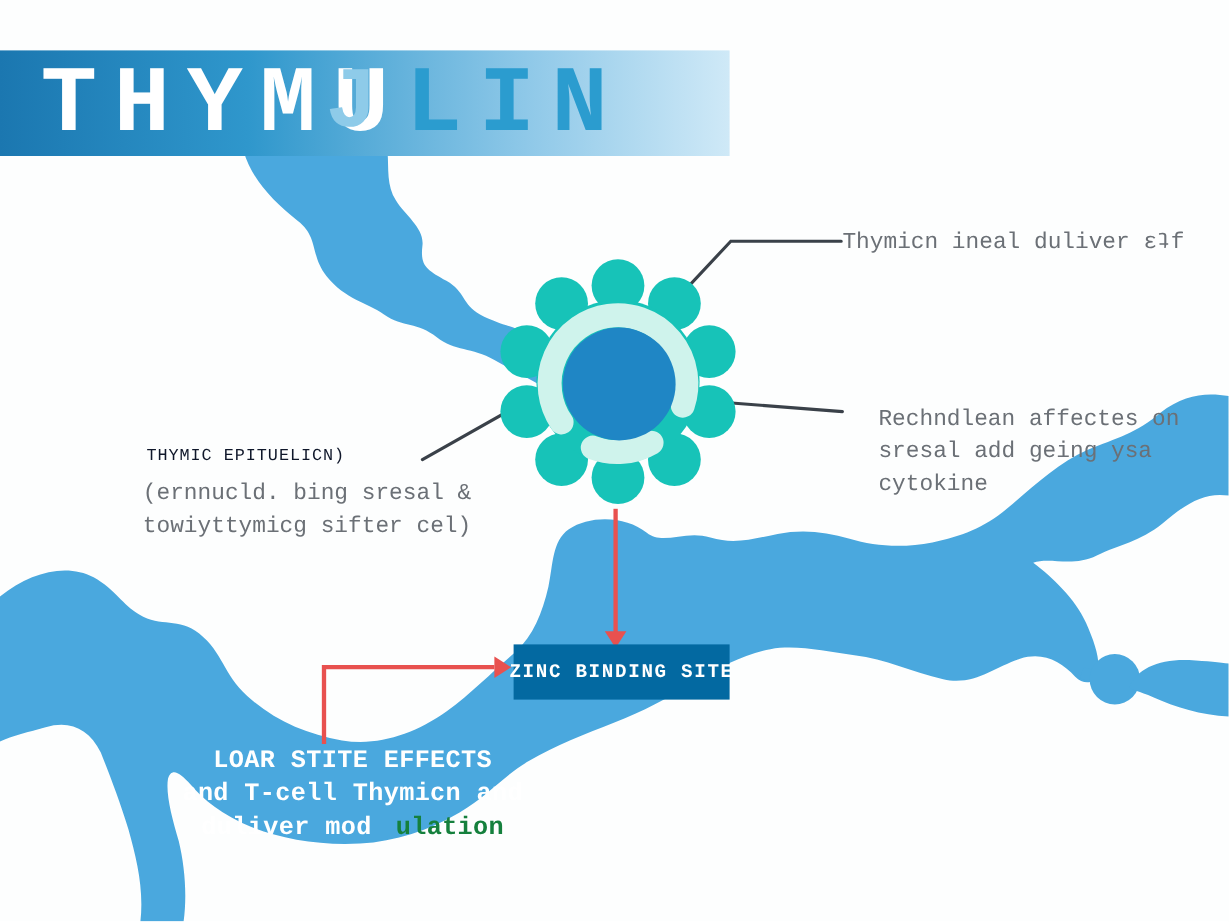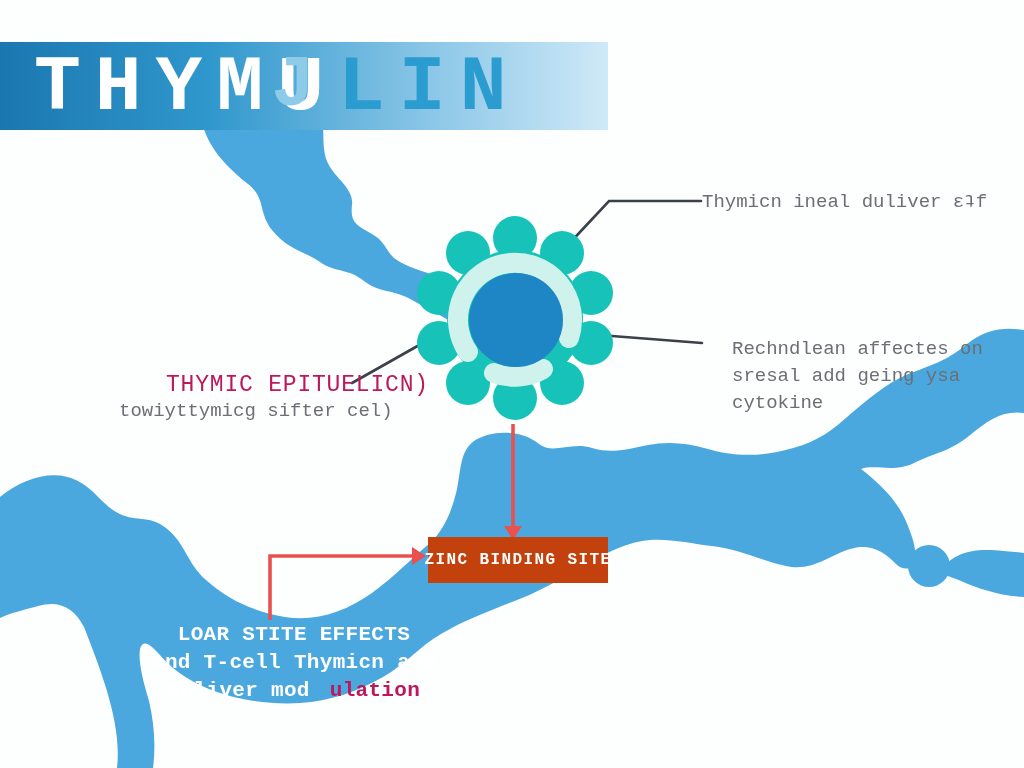--- a/index.html
+++ b/index.html
@@ -23,36 +23,36 @@
   .t-artifact{
     position:absolute;left:-6px;top:4px;color:#8ecbe9;font-size:0.92em;
     line-height:80px;letter-spacing:0;
   }
   .t-accent{color:#2b9ccf;}
 
   
   .ann{position:absolute;color:#6b7076;font-size:19px;line-height:27px;}
   .ann .ln{display:block;}
   .teal-title{
-    position:absolute;color:#be185d;font-size:23px;letter-spacing:0.8px;
-    font-weight:400;white-space:nowrap;margin-left:44px;
+    position:absolute;color:#0f172a;font-size:14px;letter-spacing:0.8px;
+    font-weight:400;white-space:nowrap;
   }
 
   
   .blob-text{
     position:absolute;left:152px;top:621px;color:#ffffff;
     font-size:21px;font-weight:700;line-height:28px;letter-spacing:0.3px;
   }
   .blob-text .ln{display:block;text-align:center;}
-  .off-blob{color:#be185d;margin-left:20px;}
+  .off-blob{color:#15803d;margin-left:20px;}
 
   
   .zinc-box{
     position:absolute;left:428px;top:537px;width:180px;height:46px;
-    background:#c2410c;display:flex;align-items:center;justify-content:center;
+    background:#0369a1;display:flex;align-items:center;justify-content:center;
   }
   .zinc-box span{
     color:#ffffff;font-size:16px;font-weight:700;letter-spacing:1.4px;white-space:nowrap;
   }
 </style>
 </head>
 <body>
 
 <div class="stage">
 
@@ -173,20 +173,21 @@
   </div>
 
   <div class="ann" style="left:732px;top:336px;">
     <span class="ln">Rechndlean affectes on</span>
     <span class="ln">sresal add geing ysa</span>
     <span class="ln">cytokine</span>
   </div>
 
   <div class="teal-title" style="left:122px;top:372px;">THYMIC EPITUELICN)</div>
   <div class="ann" style="left:119px;top:398px;">
+    <span class="ln">(ernnucld. bing sresal &amp;</span>
     <span class="ln">towiyttymicg sifter cel)</span>
   </div>
 
   <div class="blob-text">
     <span class="ln">LOAR STITE EFFECTS</span>
     <span class="ln">and T-cell Thymicn and</span>
     <span class="ln"><span>duliver mod</span><span class="off-blob">ulation</span></span>
   </div>
 
   <div class="zinc-box">

